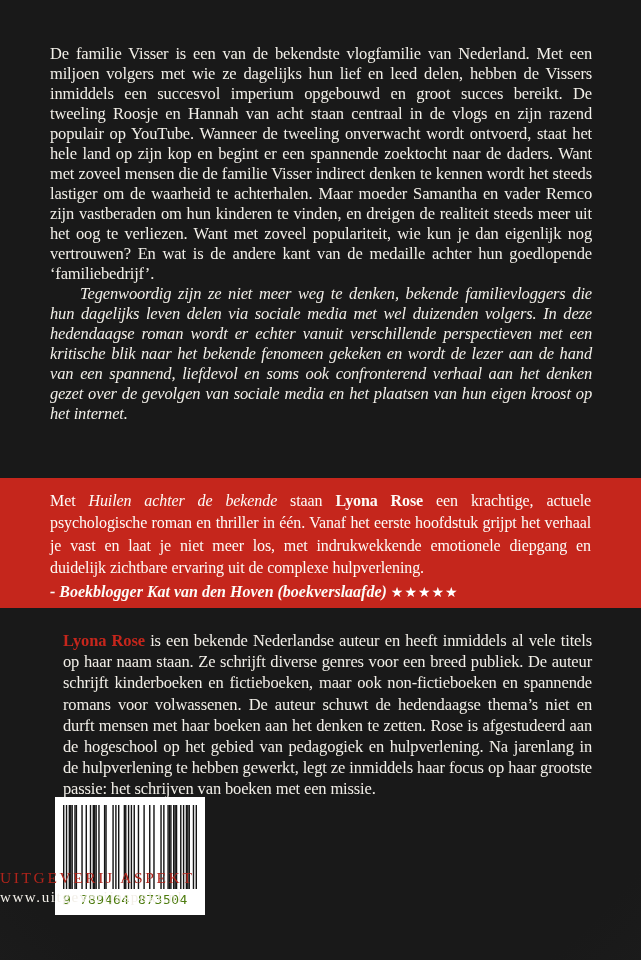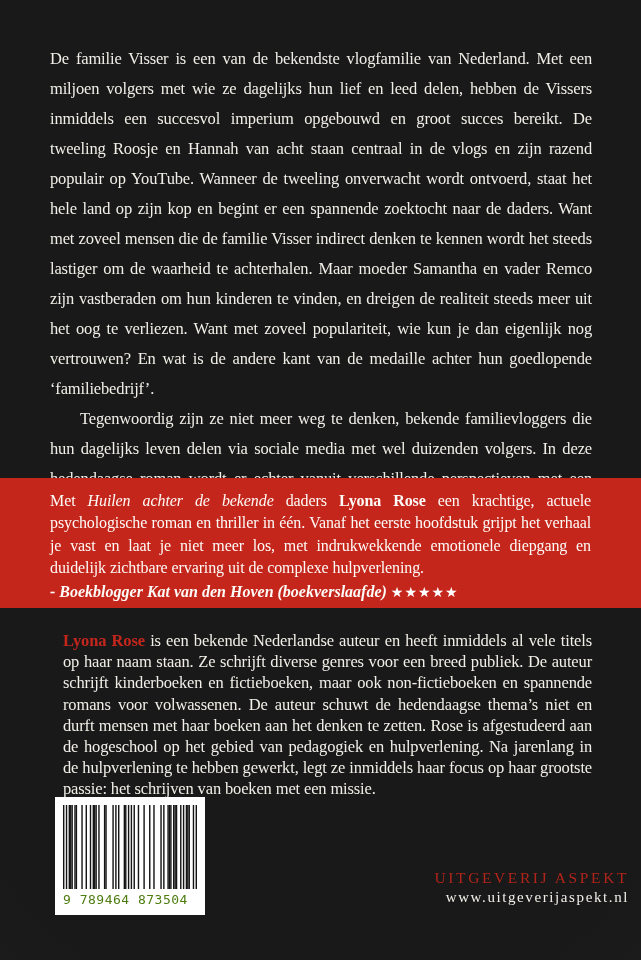--- a/index.html
+++ b/index.html
@@ -16,25 +16,25 @@
     overflow: hidden;
   }
 
   
   .synopsis {
     position: absolute;
     left: 50px;
     right: 49px;
     top: 44px;
     font-size: 16.5px;
-    line-height: 30px;
+    line-height: 20px;
     letter-spacing: -0.15px;
     text-align: justify;
   }
-  .synopsis p + p { text-indent: 30px; }
+  .synopsis p + p { text-indent: 30px; font-style: italic; }
 
   
   .banner {
     position: absolute;
     left: 0;
     right: 0;
     top: 478px;
     height: 130px;
     background: var(--accent-red, #c5261c);
     padding: 12px 50px 0 50px;
@@ -99,23 +99,23 @@
     font-size: 13px;
     letter-spacing: 0.5px;
     color: #4d7c0f;
     white-space: nowrap;
   }
 
   
   .publisher-block {
     position: absolute;
     left: 0;
-    right: 12px;
+    right: 3px;
     top: 869px;
-    text-align: right;
+    text-align: left;
   }
   .publisher {
     font-size: 15.5px;
     letter-spacing: 2.6px;
     color: var(--publisher-red, #b0241b);
     font-weight: normal;
   }
   .website {
     margin-top: 2px;
     font-size: 15px;
@@ -127,21 +127,21 @@
 <body>
 
 <div class="cover">
 
   <div class="synopsis">
     <p>De familie Visser is een van de bekendste vlogfamilie van Nederland. Met een miljoen volgers met wie ze dagelijks hun lief en leed delen, hebben de Vissers inmiddels een succesvol imperium opgebouwd en groot succes bereikt. De tweeling Roosje en Hannah van acht staan centraal in de vlogs en zijn razend populair op YouTube. Wanneer de tweeling onverwacht wordt ontvoerd, staat het hele land op zijn kop en begint er een spannende zoektocht naar de daders. Want met zoveel mensen die de familie Visser indirect denken te kennen wordt het steeds lastiger om de waarheid te achterhalen. Maar moeder Samantha en vader Remco zijn vastberaden om hun kinderen te vinden, en dreigen de realiteit steeds meer uit het oog te verliezen. Want met zoveel populariteit, wie kun je dan eigenlijk nog vertrouwen? En wat is de andere kant van de medaille achter hun goedlopende ‘familiebedrijf’.</p>
     <p>Tegenwoordig zijn ze niet meer weg te denken, bekende familievloggers die hun dagelijks leven delen via sociale media met wel duizenden volgers. In deze hedendaagse roman wordt er echter vanuit verschillende perspectieven met een kritische blik naar het bekende fenomeen gekeken en wordt de lezer aan de hand van een spannend, liefdevol en soms ook confronterend verhaal aan het denken gezet over de gevolgen van sociale media en het plaatsen van hun eigen kroost op het internet.</p>
   </div>
 
   <div class="banner">
-    <p class="banner-text"><span>Met </span><em>Huilen achter de bekende</em><span> daders </span><strong>Lyona Rose</strong><span> een krachtige, actuele psychologische roman en thriller in één. Vanaf het eerste hoofdstuk grijpt het verhaal je vast en laat je niet meer los, met indrukwekkende emotionele diepgang en duidelijk zichtbare ervaring uit de complexe hulpverlening.</span></p>
+    <p class="banner-text"><span>Met </span><em>Huilen achter de bekende</em><span> staan </span><strong>Lyona Rose</strong><span> een krachtige, actuele psychologische roman en thriller in één. Vanaf het eerste hoofdstuk grijpt het verhaal je vast en laat je niet meer los, met indrukwekkende emotionele diepgang en duidelijk zichtbare ervaring uit de complexe hulpverlening.</span></p>
     <p class="attribution"><em>- Boekblogger Kat van den Hoven (boekverslaafde)</em> <span class="stars">★★★★★</span></p>
   </div>
 
   <div class="bio">
     <p><strong class="bio-author">Lyona Rose</strong><span> is een bekende Nederlandse auteur en heeft inmiddels al vele titels op haar naam staan. Ze schrijft diverse genres voor een breed publiek. De auteur schrijft kinderboeken en fictieboeken, maar ook non-fictieboeken en spannende romans voor volwassenen. De auteur schuwt de hedendaagse thema’s niet en durft mensen met haar boeken aan het denken te zetten. Rose is afgestudeerd aan de hogeschool op het gebied van pedagogiek en hulpverlening. Na jarenlang in de hulpverlening te hebben gewerkt, legt ze inmiddels haar focus op haar grootste passie: het schrijven van boeken met een missie.</span></p>
   </div>
 
   <div class="barcode-box">
     <svg id="barcode-svg" xmlns="http://www.w3.org/2000/svg" viewBox="0 0 95 100" preserveAspectRatio="none">
         <rect x="0" y="0" width="1" height="100"></rect>

